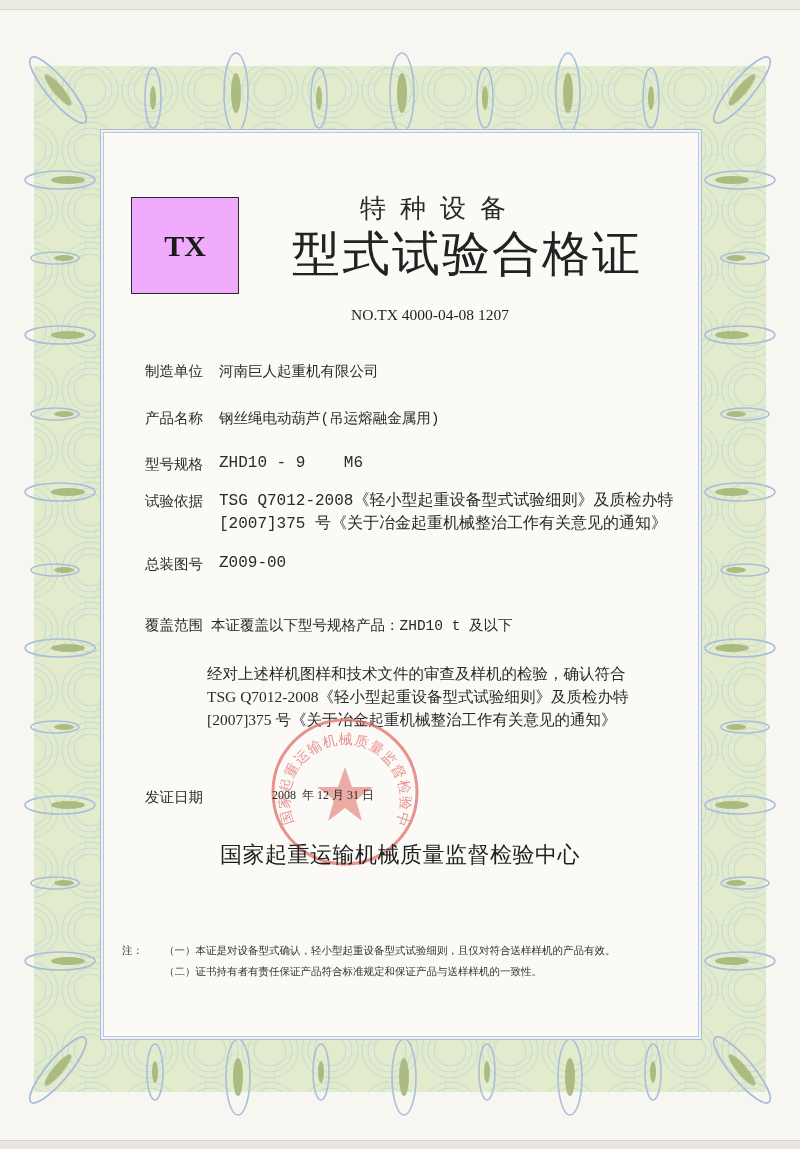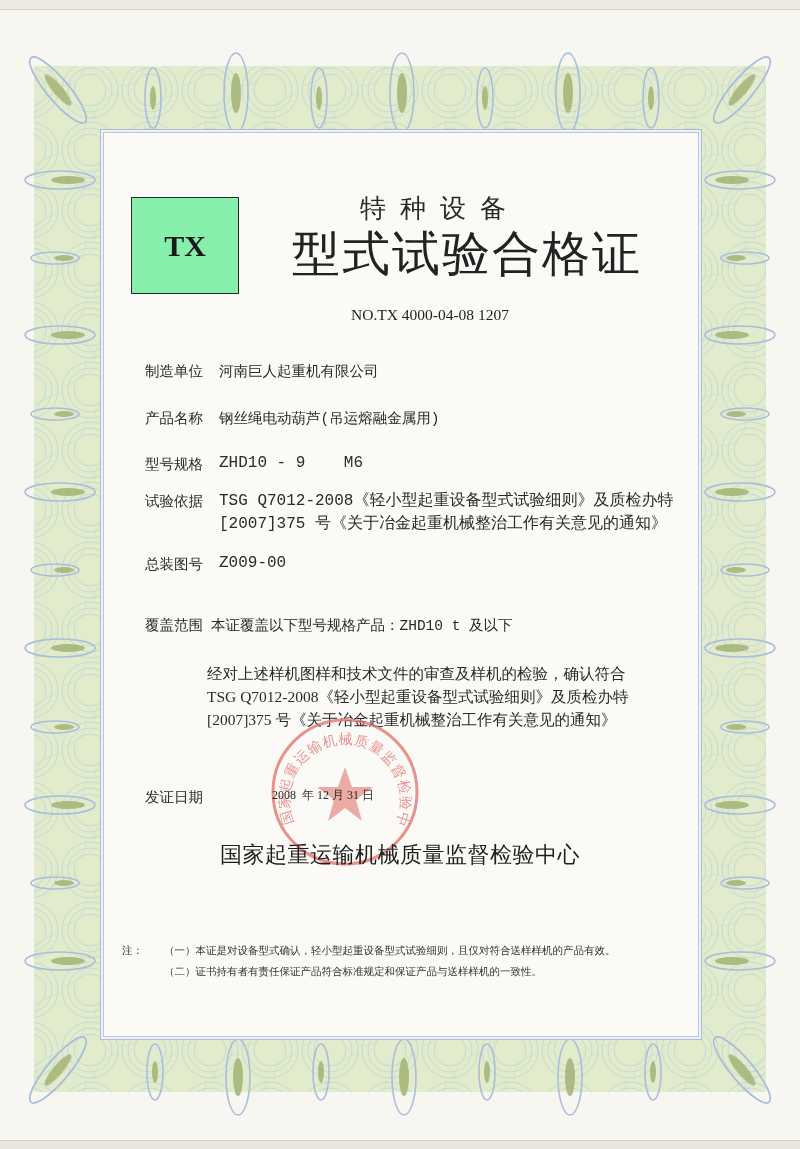--- a/index.html
+++ b/index.html
@@ -20,21 +20,21 @@
 
     .panel {
       position: absolute; left: 104px; top: 133px;
       width: 594px; height: 903px;
       background: #fbfaf7;
       box-shadow: 0 0 0 1px #b9c6dc, 0 0 0 3px #eef1f6, 0 0 0 4px #aebcd6;
     }
 
     .tx-box {
       position: absolute; left: 131px; top: 197px; width: 106px; height: 95px;
-      border: 1.5px solid #2a2a2a; background: #86efac;
+      border: 1.5px solid #2a2a2a; background: #f0abfc;
       display: flex; align-items: center; justify-content: center;
       font-family: "Liberation Serif", serif; font-weight: bold; font-size: 30px; color: #1a1a1a;
     }
     .subtitle {
       position: absolute; left: 300px; top: 183px; width: 280px; text-align: center;
       font-family: "DejaVu Sans", sans-serif; font-size: 26px; letter-spacing: 14px; color: #2a2a2a; margin-top: 8px;
     }
     .title {
       position: absolute; left: 262px; top: 222px; width: 380px; text-align: right;
       font-family: "DejaVu Sans", sans-serif; font-size: 48px; letter-spacing: 2px; color: #222;

